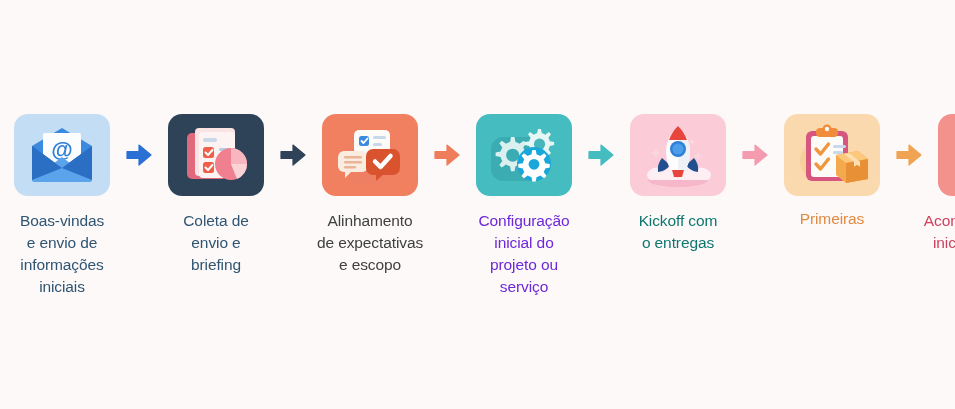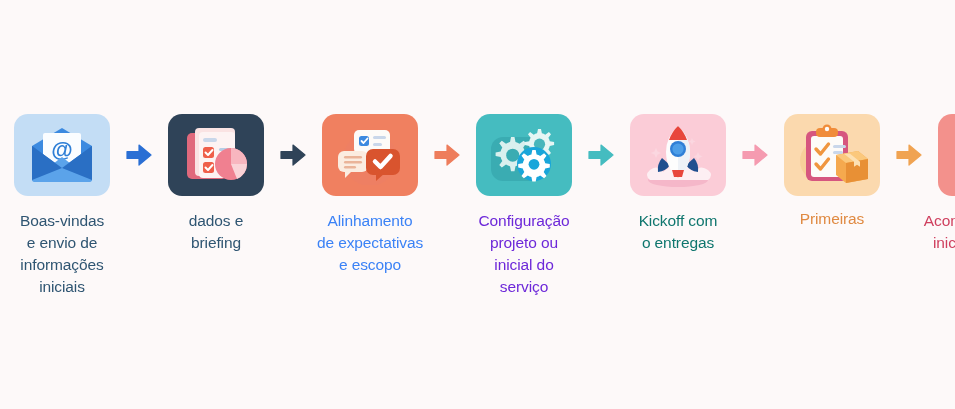--- a/index.html
+++ b/index.html
@@ -118,21 +118,22 @@
       <rect x="24" y="39" width="11" height="11" rx="2.5" fill="#ef5f4a"></rect>
       <path d="M26.5 44.5 l2.5 2.5 l4.5 -5" stroke="#fff" stroke-width="2" fill="none" stroke-linecap="round" stroke-linejoin="round"></path>
       <rect x="40" y="41" width="10" height="3" rx="1.5" fill="#b6cde6"></rect>
       <circle cx="52" cy="41" r="16" fill="#f08090"></circle>
       <path d="M52 41 L52 25 A16 16 0 0 1 68 41 Z" fill="#f8b6bf"></path>
       <path d="M52 41 L68 41 A16 16 0 0 1 58 56 Z" fill="#fad3d7"></path>
     </svg>
         </span>
       </div>
       <div class="caption" style="color: rgb(47, 85, 114);">
-        <div>dados e</div>
+        <div>Coleta de</div>
+        <div>envio e</div>
         <div>briefing</div>
       </div>
     </div>
     <div class="arrow">
       <div class="arrow-inner">
         <svg width="26" height="26" viewBox="0 0 26 26">
       <path d="M1 9.5 L13 9.5 L13 3 L25 13 L13 23 L13 16.5 L1 16.5 Z" fill="#2f4358" stroke="#2f4358" stroke-width="1.2" stroke-linejoin="round"></path>
     </svg>
       </div>
     </div>
@@ -157,21 +158,21 @@
         <rect x="12" y="41" width="12" height="2.6" rx="1.3" fill="#eab499"></rect>
       </g>
       <g>
         <rect x="34" y="24" width="34" height="26" rx="7" fill="#d9542e"></rect>
         <path d="M44 48 l0 8 l9 -8 z" fill="#d9542e"></path>
         <path d="M43 36.5 l5.5 5.5 l10 -11" stroke="#fff" stroke-width="4.5" fill="none" stroke-linecap="round" stroke-linejoin="round"></path>
       </g>
     </svg>
         </span>
       </div>
-      <div class="caption" style="color: #3b82f6;">
+      <div class="caption" style="color: #404040;">
         <div>Alinhamento</div>
         <div>de expectativas</div>
         <div>e escopo</div>
       </div>
     </div>
     <div class="arrow">
       <div class="arrow-inner">
         <svg width="26" height="26" viewBox="0 0 26 26">
       <path d="M1 9.5 L13 9.5 L13 3 L25 13 L13 23 L13 16.5 L1 16.5 Z" fill="#ee7d5c" stroke="#ee7d5c" stroke-width="1.2" stroke-linejoin="round"></path>
     </svg>
@@ -193,22 +194,22 @@
       <circle cx="47" cy="41" r="17" fill="#19a6da"></circle>
       <g fill="#ffffff">
         <path d="M45.3 27 l3.4 0 l0.9 4.6 a12 12 0 0 1 3.6 1.5 l3.9 -2.8 l2.4 2.4 l-2.8 3.9 a12 12 0 0 1 1.5 3.6 l4.6 0.9 l0 3.4 l-4.6 0.9 a12 12 0 0 1 -1.5 3.6 l2.8 3.9 l-2.4 2.4 l-3.9 -2.8 a12 12 0 0 1 -3.6 1.5 l-0.9 4.6 l-3.4 0 l-0.9 -4.6 a12 12 0 0 1 -3.6 -1.5 l-3.9 2.8 l-2.4 -2.4 l2.8 -3.9 a12 12 0 0 1 -1.5 -3.6 l-4.6 -0.9 l0 -3.4 l4.6 -0.9 a12 12 0 0 1 1.5 -3.6 l-2.8 -3.9 l2.4 -2.4 l3.9 2.8 a12 12 0 0 1 3.6 -1.5 z"></path>
       </g>
       <circle cx="47" cy="41.3" r="5.4" fill="#19a6da"></circle>
     </svg>
         </span>
       </div>
       <div class="caption" style="color: #6d28d9;">
         <div>Configuração</div>
+        <div>inicial do</div>
         <div>projeto ou</div>
-        <div>inicial do</div>
         <div>serviço</div>
       </div>
     </div>
     <div class="arrow">
       <div class="arrow-inner">
         <svg width="26" height="26" viewBox="0 0 26 26">
       <path d="M1 9.5 L13 9.5 L13 3 L25 13 L13 23 L13 16.5 L1 16.5 Z" fill="#45bcc0" stroke="#45bcc0" stroke-width="1.2" stroke-linejoin="round"></path>
     </svg>
       </div>
     </div>

